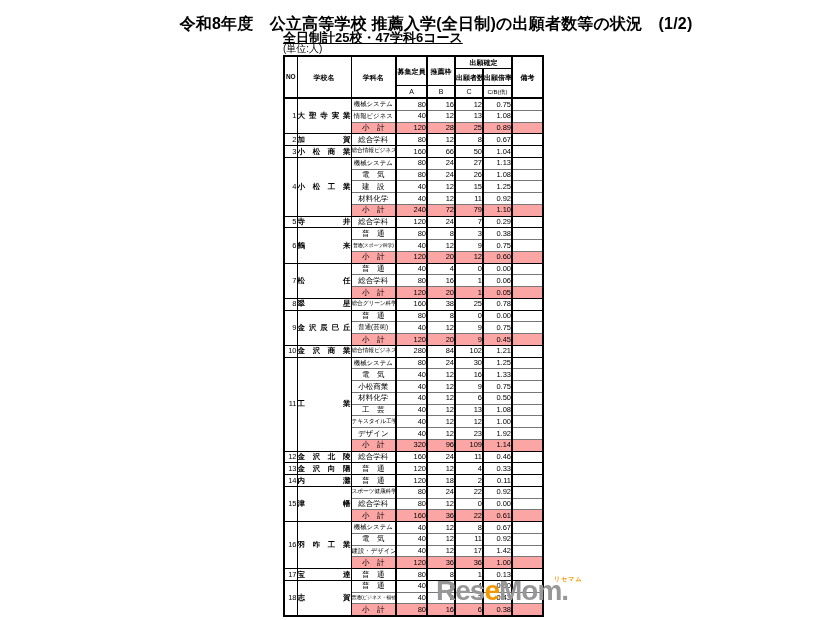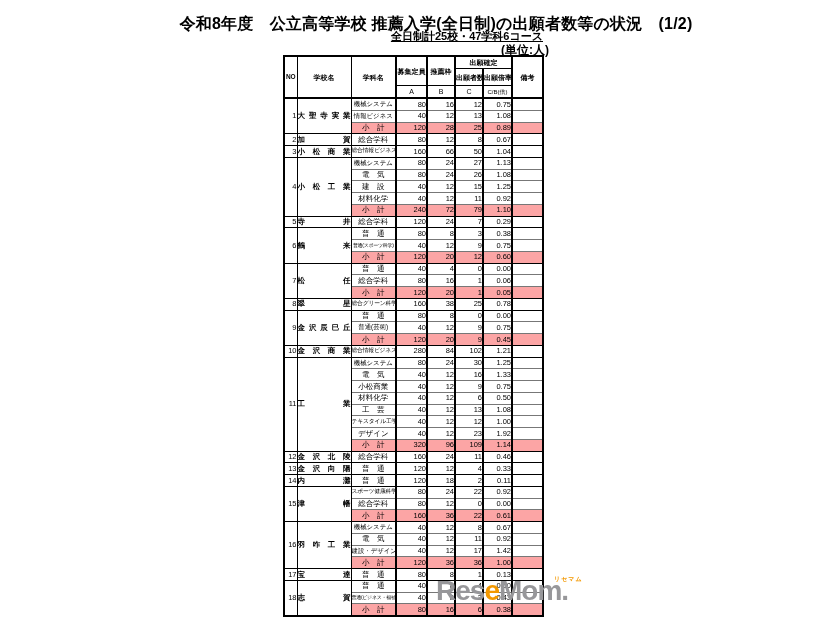--- a/index.html
+++ b/index.html
@@ -8,26 +8,26 @@
     font-family:"Liberation Sans","DejaVu Sans",sans-serif; color:#000;
     overflow:hidden;
   }
   .title-row {
     position:absolute; top:14px; left:0; width:826px; text-align:center;
     font-size:16px; font-weight:bold; padding-left:46px; box-sizing:border-box;
     letter-spacing:0.2px; white-space:nowrap;
   }
   .title-row .pageno { margin-left:16px; }
   .subtitle {
-    position:absolute; top:29px; left:283px; width:260px; text-align:right;
-    font-size:11px; font-weight:bold; text-decoration:underline; white-space:nowrap;
+    position:absolute; top:29px; left:283px; width:260px; 
+    font-size:13px; font-weight:bold; text-decoration:underline; white-space:nowrap;
   }
   .unit {
-    position:absolute; top:42px; left:283px; width:266px; text-align:right;
-    font-size:12px; white-space:nowrap;font-weight:bold;
+    position:absolute; top:42px; left:283px; width:266px; text-align:left;
+    font-size:10px; white-space:nowrap;
   }
   table.adm {
     position:absolute; left:283px; top:55px; width:259px;
     border-collapse:collapse; table-layout:fixed;
     border:2px solid #000;
   }
   .adm th, .adm td {
     padding:0; margin:0; line-height:1; overflow:hidden; white-space:nowrap;
     border-left:1px solid #000; border-right:1px solid #000;
     border-bottom:1px solid #777;

